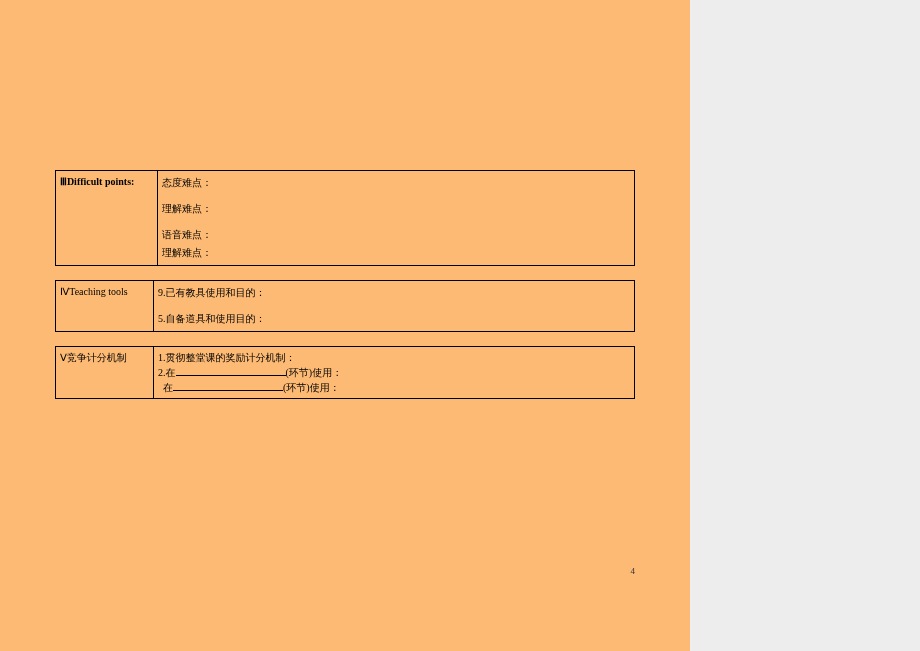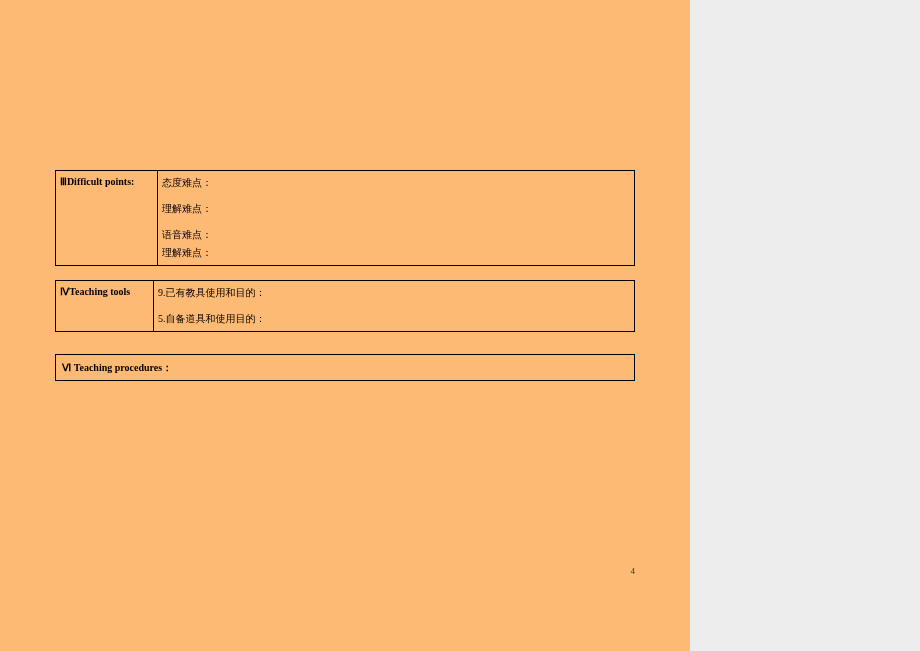--- a/index.html
+++ b/index.html
@@ -43,21 +43,21 @@
       vertical-align: top;
       font-size: 10px;
       line-height: 1.5;
     }
     .label-col {
       font-weight: bold;
       width: 102px;
     }
     .label-col-narrow {
       width: 98px;
-      font-weight: bold;
+      font-weight: normal;
     }
     .content-col {
       font-weight: normal;
     }
     .multi-line {
       line-height: 1.8;
     }
     .section6-header {
       font-weight: bold;
       padding: 5px 6px;
@@ -104,28 +104,38 @@
       <td class="label-col-narrow">ⅣTeaching tools</td>
       <td class="content-col multi-line">
         <div>9.已有教具使用和目的：</div>
         <div style="height:8px"></div>
         <div>5.自备道具和使用目的：</div>
       </td>
     </tr>
   </tbody>
     </table>
 
+  <table>
+    <tbody>
+        <tr>
+      <td class="label-col-narrow">Ⅴ竞争计分机制</td>
+      <td class="content-col">
+        <div>1.贯彻整堂课的奖励计分机制：</div>
+        <div>
+          <span>2.在</span><span class="underline"></span><span>(环节)使用：</span>
+        </div>
+        <div>
+          <span style="white-space:pre">  在</span><span class="underline"></span><span>(环节)使用：</span>
+        </div>
+      </td>
+    </tr>
+  </tbody>
+    </table>
 
   <div style="height:8px"></div>
 
   <table>
     <tbody>
-        <tr>
-      <td colspan="2" class="section6-header">
-        <span>Ⅵ</span>
-        <span class="proc">Teaching procedures：</span>
-      </td>
-    </tr>
   </tbody>
     </table>
 
   <div class="page-number">4</div>
 </div>
 
 </body></html>

